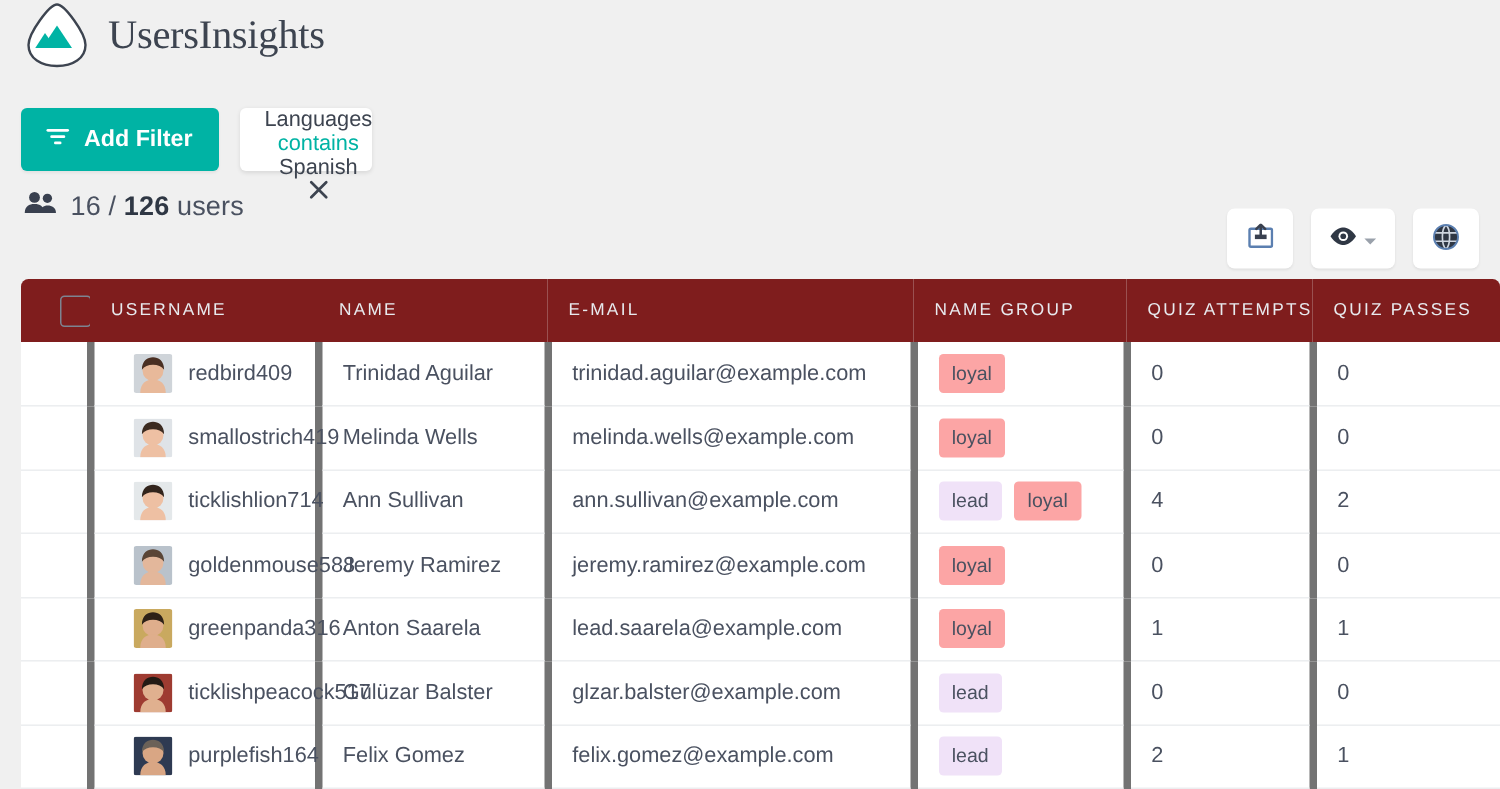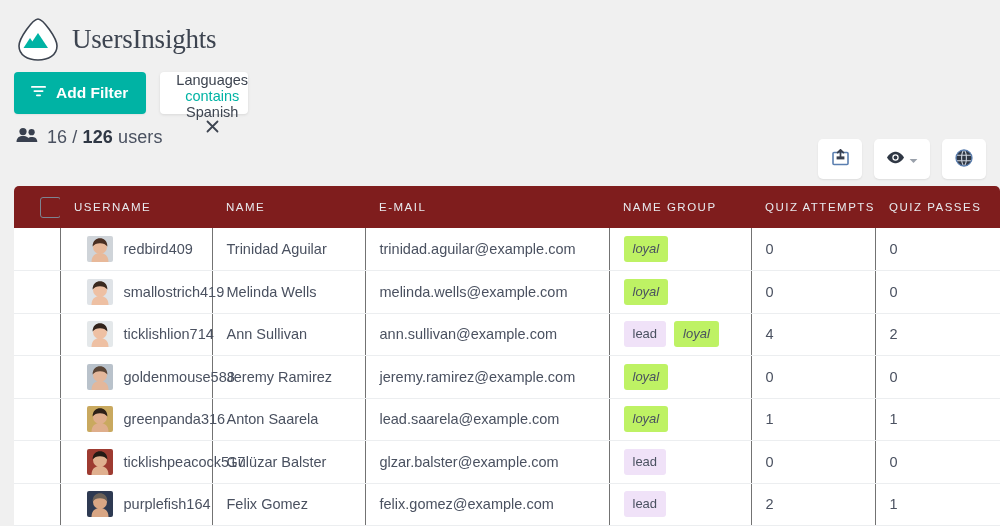--- a/index.html
+++ b/index.html
@@ -5,21 +5,21 @@
   * { box-sizing: border-box; margin: 0; padding: 0; }
   html, body {
     width: 1000px; height: 526px;
     background: #f0f0f0;
     font-family: "Liberation Sans", sans-serif;
     overflow: hidden;
   }
   .page { position: relative; width: 1000px; height: 526px; background: #f0f0f0; }
 
   
-  .logo-row { position: absolute; left: 14px; top: 16px; display: flex; align-items: center; gap: 10px; }
+  .logo-row { position: absolute; left: 14px; top: 0; display: flex; align-items: center; gap: 10px; }
   .logo-mark { width: 48px; height: 47px; }
   .logo-text { font-family: "Liberation Serif", serif; font-size: 27px; color: #3d4450; letter-spacing: -0.2px; }
 
   
   .filter-bar { position: absolute; left: 14px; top: 72px; display: flex; align-items: flex-start; gap: 14px; }
   .add-filter-btn {
     display: flex; align-items: center; gap: 9px;
     background: #00b3a4; color: #ffffff;
     border: none; border-radius: 4px;
     height: 42px; padding: 0 18px 0 16px;
@@ -64,21 +64,21 @@
   table { border-collapse: collapse; width: 986px; table-layout: fixed; }
   thead th {
     background: #7f1d1d; color: #e8eaee;
     font-size: 11.5px; font-weight: normal; letter-spacing: 1.5px;
     text-align: left; height: 42px; padding: 0 0 0 0; vertical-align: middle;
   }
   thead th:first-child { border-top-left-radius: 5px; padding-left: 26px; }
   thead th:last-child { border-top-right-radius: 5px; }
   tbody td {
     background: #ffffff; height: 42.5px; vertical-align: middle;
-    border-bottom: 1px solid #eceef0; border-right: 1px solid #737373;
+    border-bottom: 1px solid #eceef0; border-right: 5px solid #737373;
     font-size: 14.5px; color: #4a5160;
   }
   tbody td:last-child { border-right: none; }
   .c-check  { width: 46px; }
   .c-user   { width: 152px; }
   .c-name   { width: 153px; }
   .c-email  { width: 244px; }
   .c-group  { width: 142px; }
   .c-qa     { width: 124px; }
   .c-qp     { width: 125px; }
@@ -92,21 +92,21 @@
   }
   .user-cell { display: flex; align-items: center; gap: 11px; padding-left: 26px; }
   .avatar { width: 26px; height: 26px; border-radius: 2px; flex: none; overflow: hidden; display: block; }
   .uname { color: #4a5160; font-size: 14.5px; }
 
   .badges { display: flex; gap: 8px; align-items: center; padding-left: 14px; }
   .badge {
     display: inline-block; font-size: 13px; line-height: 1;
     padding: 6px 9px 7px; border-radius: 3px; color: #4a5160;
   }
-  .badge.loyal { background: #bef264; font-style: italic; }
+  .badge.loyal { background: #fca5a5; }
   .badge.lead  { background: #f0e2f8; }
 </style>
 </head>
 <body>
 
 <div class="page">
 
   <div class="logo-row">
     <span class="logo-mark">
       <svg width="48" height="47" viewBox="0 0 48 47">

